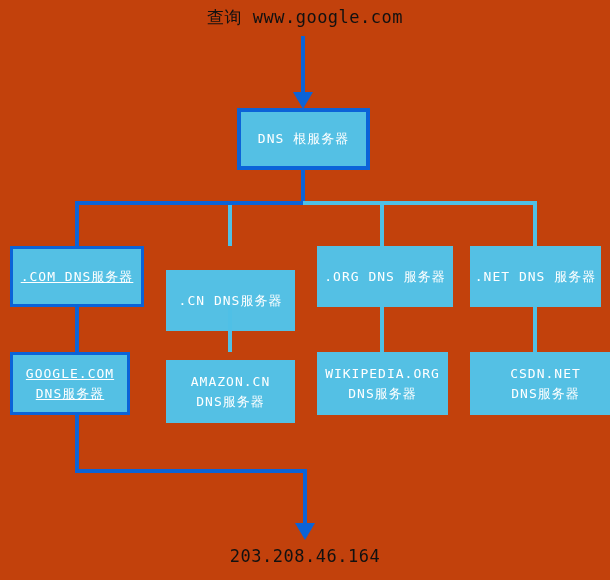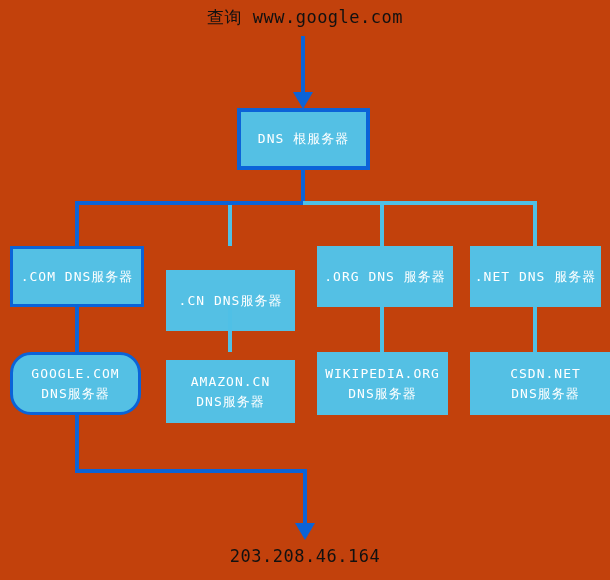--- a/index.html
+++ b/index.html
@@ -18,21 +18,21 @@
   .caption{
     position:absolute;left:0;width:610px;text-align:center;
     color:var(--page-text);font-size:17px;letter-spacing:0.5px;white-space:pre;
   }
   .node{
     position:absolute;box-sizing:border-box;
     background:var(--fill);color:var(--node-text);
     display:flex;flex-direction:column;align-items:center;justify-content:center;
     text-align:center;font-size:13px;letter-spacing:1px;line-height:20px;
   }
-  .node.hl{border:3px solid var(--accent);}
+  .node.hl{border:3px solid var(--accent);text-decoration:underline;}
   .node.hl-thick{border:4px solid var(--accent);}
   .line{position:absolute;background:var(--line);}
   .line.dark{background:var(--accent);}
   .arrowhead{
     position:absolute;width:0;height:0;
     border-left:10px solid transparent;border-right:10px solid transparent;
     border-top:17px solid var(--accent);
   }
 </style>
 </head>
@@ -69,21 +69,21 @@
   </div>
   <div class="node" style="left:470px;top:246px;width:131px;height:61px;">
     <span>.NET DNS 服务器</span>
   </div>
 
   <div class="line dark" style="left:75px;top:307px;width:4px;height:45px;"></div>
   <div class="line" style="left:228px;top:307px;width:4px;height:45px;"></div>
   <div class="line" style="left:380px;top:307px;width:4px;height:45px;"></div>
   <div class="line" style="left:533px;top:307px;width:4px;height:45px;"></div>
 
-  <div class="node hl" style="left:10px;top:352px;width:131px;height:63px;border-radius:21px;">
+  <div class="node hl" style="left:10px;top:352px;width:120px;height:63px;">
     <span>GOOGLE.COM</span>
     <span>DNS服务器</span>
   </div>
   <div class="node" style="left:166px;top:360px;width:129px;height:63px;">
     <span>AMAZON.CN</span>
     <span>DNS服务器</span>
   </div>
   <div class="node" style="left:317px;top:352px;width:131px;height:63px;">
     <span>WIKIPEDIA.ORG</span>
     <span>DNS服务器</span>

